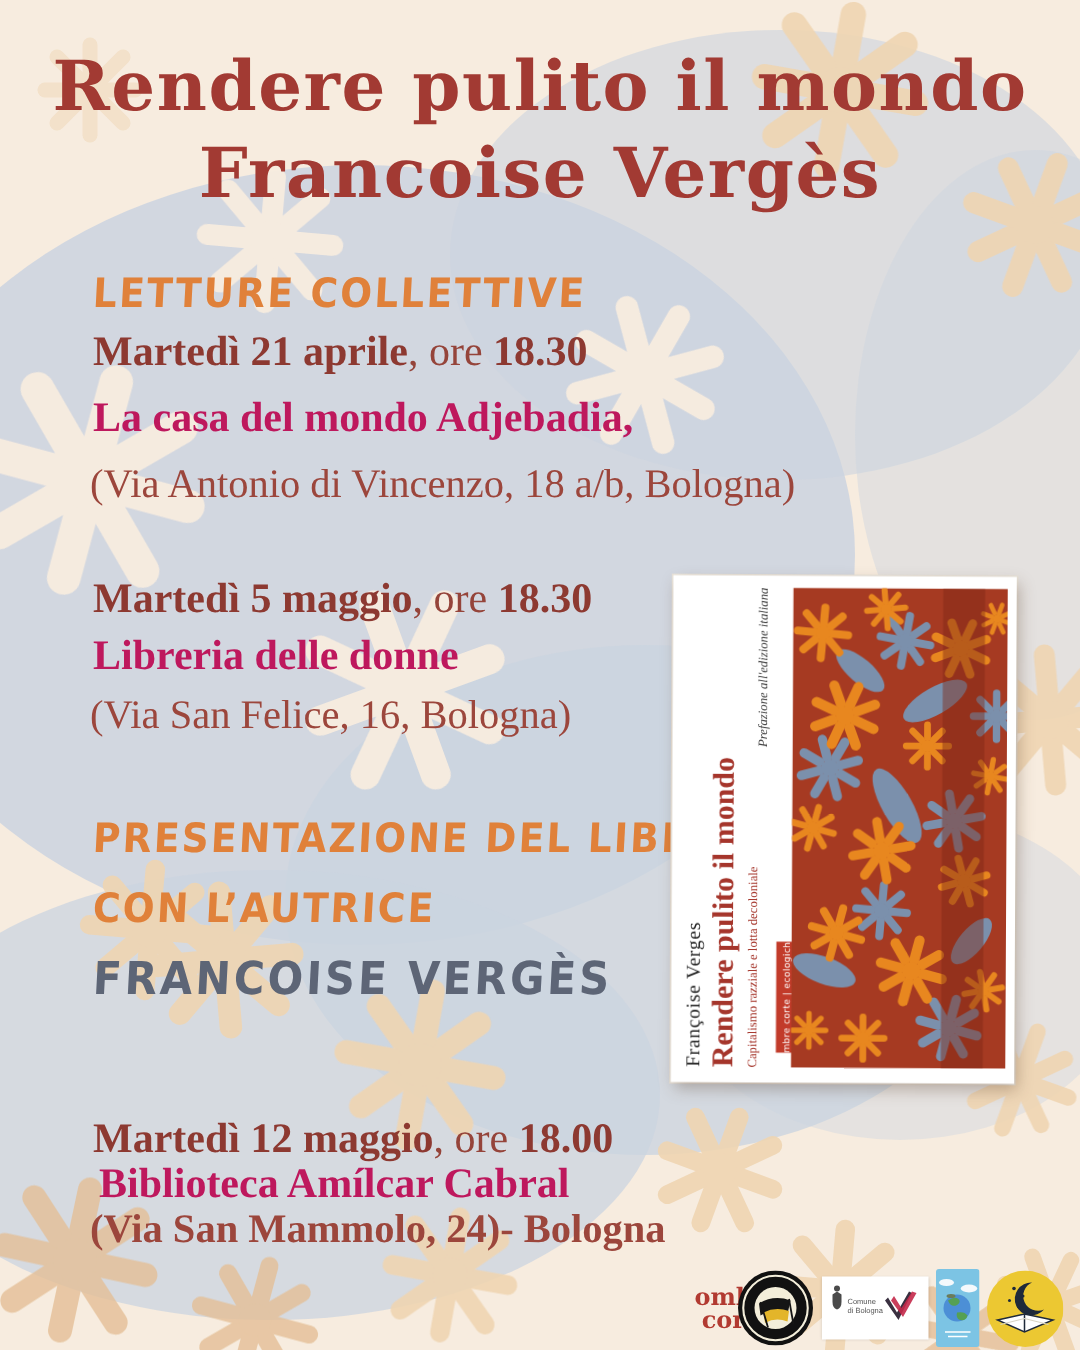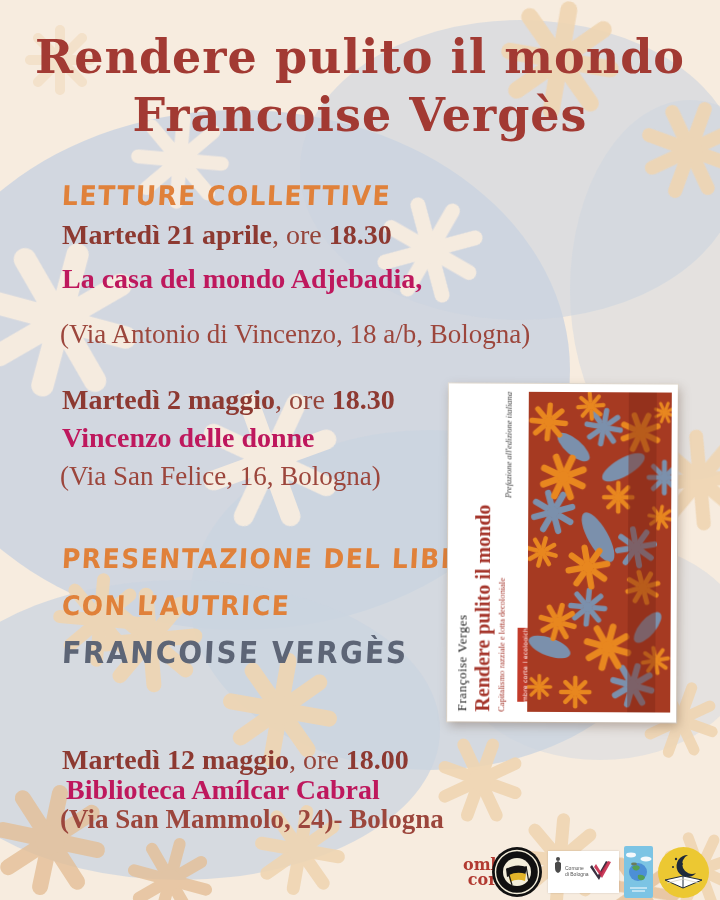--- a/index.html
+++ b/index.html
@@ -115,26 +115,26 @@
 </div>
 
 <div class="layer" style="left:62px;top:181px;">
   <span class="brush">LETTURE COLLETTIVE</span>
 </div>
 
 <div class="layer ev" style="left:62px;top:219px;text-align:center;">
   <b>Martedì 21 aprile</b><span class="reg">, ore </span><b>18.30</b>
 </div>
 <div class="layer venue" style="left:62px;top:263px;">La casa del mondo Adjebadia,</div>
-<div class="layer addr" style="left:60px;top:319px;">(Via Antonio di Vincenzo, 18 a/b, Bologna)</div>
+<div class="layer addr" style="left:60px;top:307px;">(Via Antonio di Vincenzo, 18 a/b, Bologna)</div>
 
 <div class="layer ev" style="left:62px;top:384px;">
-  <b>Martedì 2 maggio</b><span class="reg">, ore </span><b>18.30</b>
-</div>
-<div class="layer venue" style="left:62px;top:422px;">Vincenzo delle donne</div>
+  <b>Martedì 5 maggio</b><span class="reg">, ore </span><b>18.30</b>
+</div>
+<div class="layer venue" style="left:62px;top:422px;">Libreria delle donne</div>
 <div class="layer addr" style="left:60px;top:461px;">(Via San Felice, 16, Bologna)</div>
 
 <div class="layer" style="left:62px;top:544px;">
   <span class="brush">PRESENTAZIONE DEL LIBRO</span>
 </div>
 <div class="layer" style="left:62px;top:591px;">
   <span class="brush">CON L’AUTRICE</span>
 </div>
 <div class="layer" style="left:62px;top:636px;">
   <span class="brush brush-slate">FRANCOISE VERGÈS</span>

